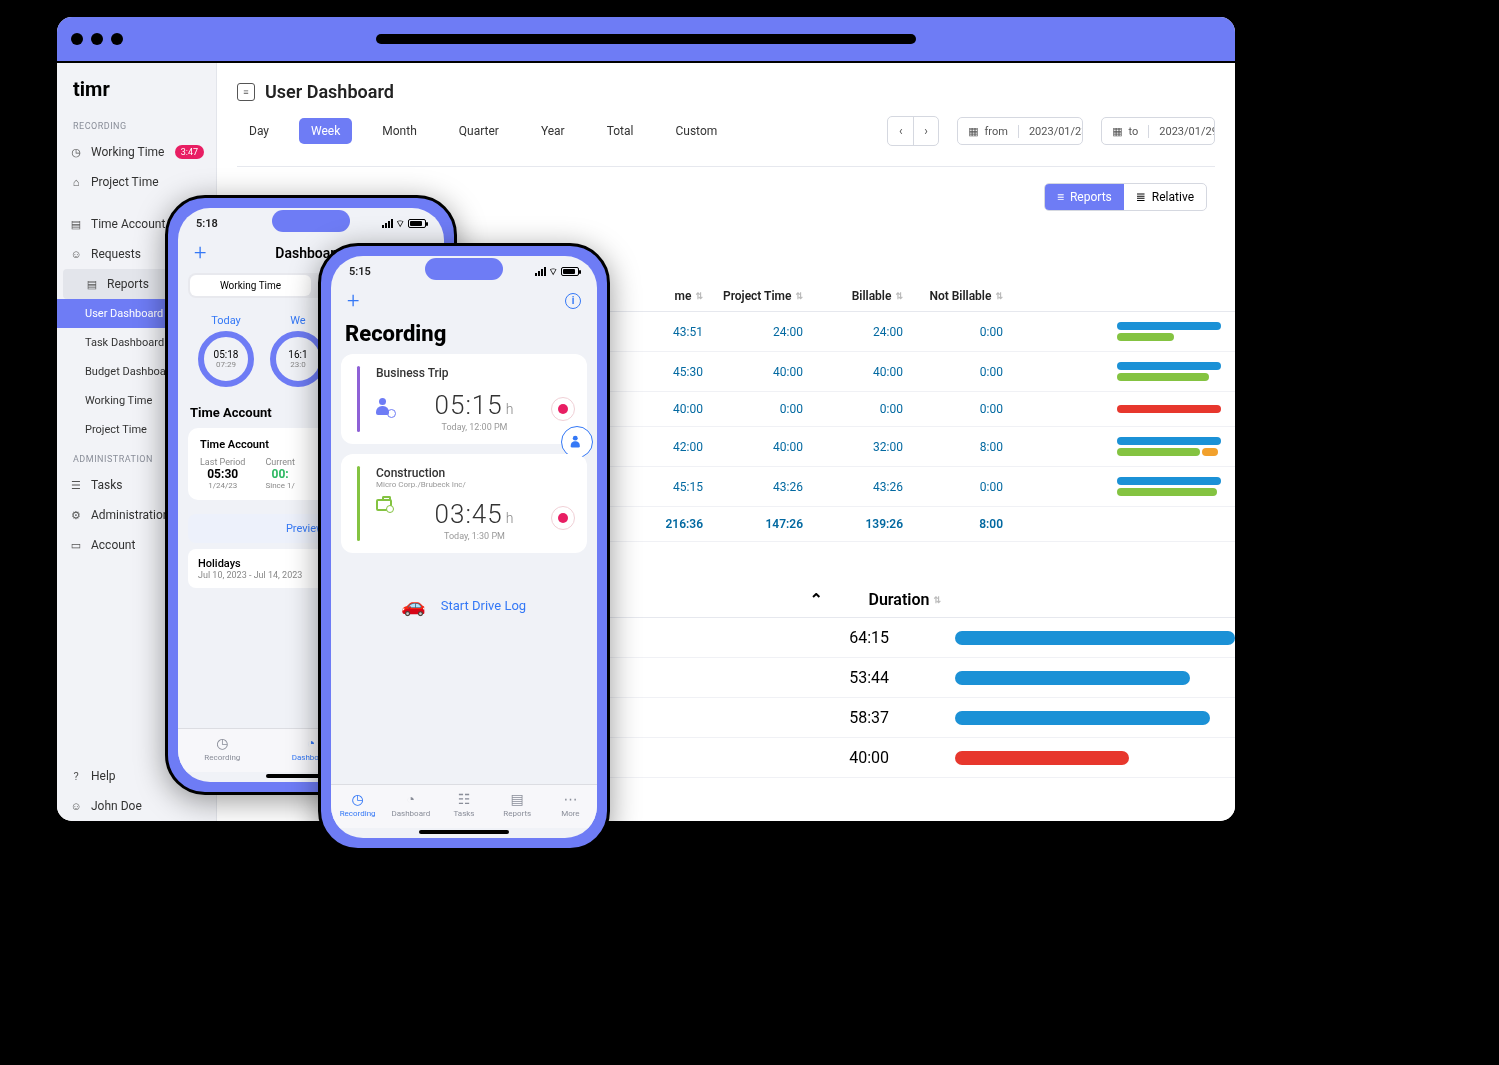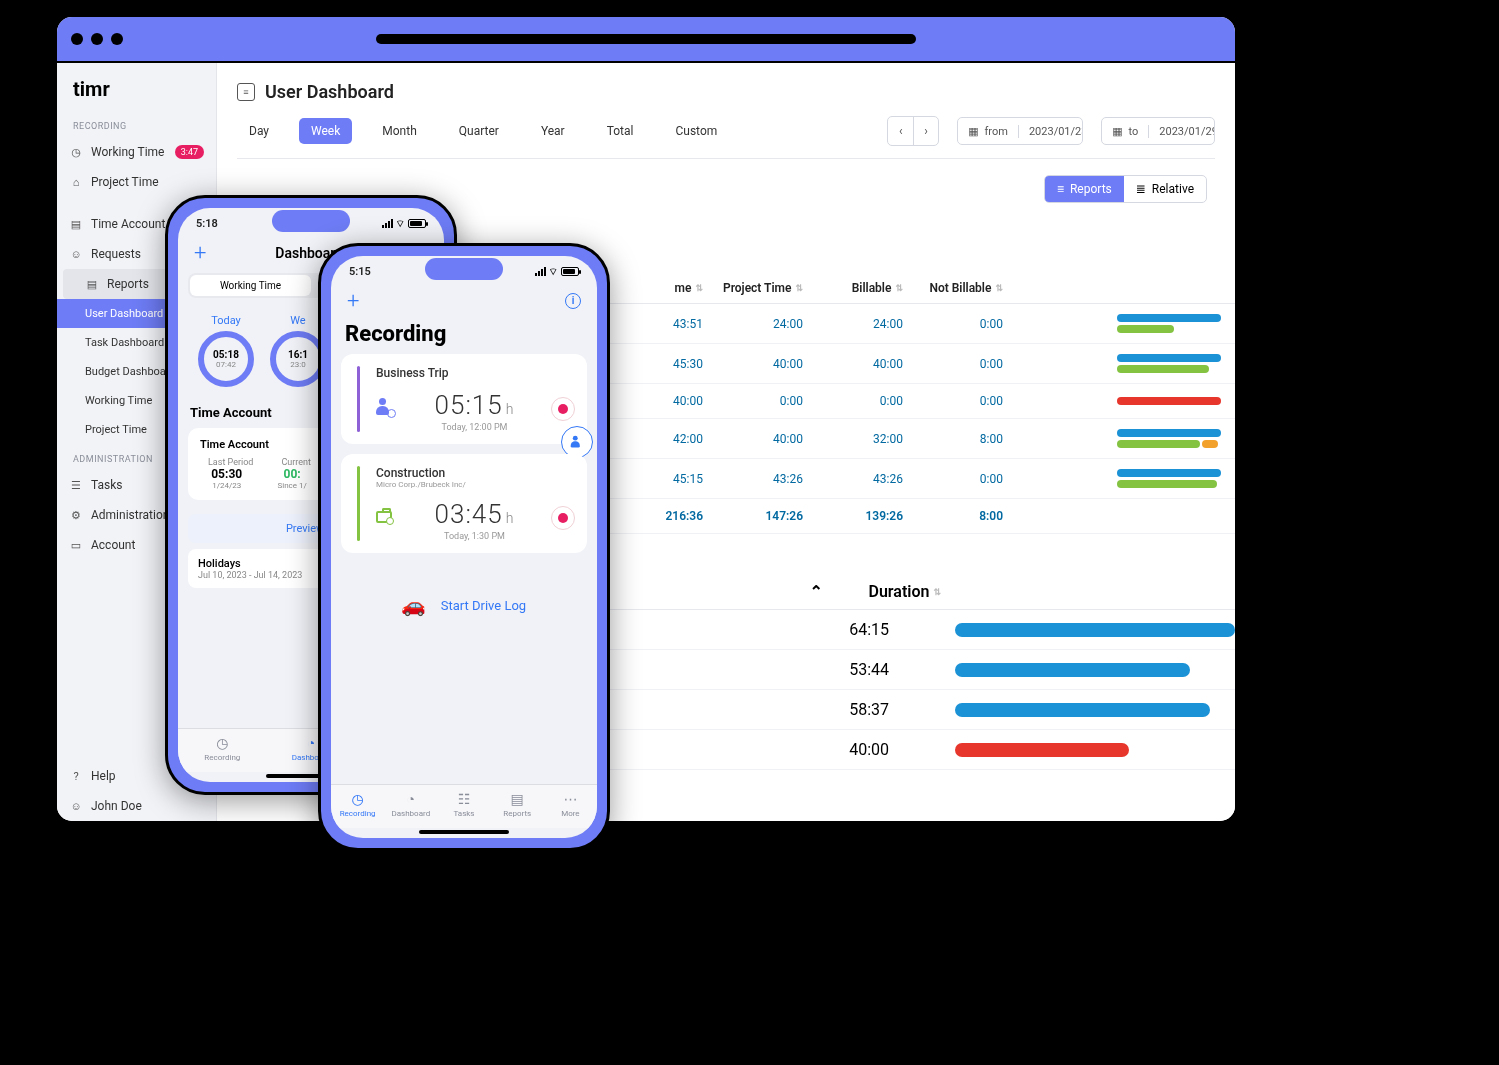--- a/index.html
+++ b/index.html
@@ -26,21 +26,21 @@
 .badge { background: #e81e63; color: #fff; font-size: 9px; padding: 2px 6px; border-radius: 8px; margin-left: auto; }
 .side-footer { margin-top: auto; }
 
 
 .main { flex: 1; background: #fff; overflow: auto; }
 .page-header { padding: 18px 20px 10px; }
 .page-title-row { display: flex; align-items: center; gap: 10px; margin-bottom: 14px; }
 .page-title-row .ico { width: 18px; height: 18px; border: 1.5px solid #555; border-radius: 3px; display:flex; align-items:center; justify-content:center; font-size:9px; color:#555; }
 .page-title { font-size: 18px; font-weight: 600; color: #222; }
 
-.toolbar { display: flex; align-items: center; gap: 18px; font-size: 12px; color: #333; border-bottom: 1px solid #e6e8ee; padding-bottom: 12px; }
+.toolbar { display: flex; align-items: center; gap: 18px; font-size: 12px; color: #333; border-bottom: 1px solid #e6e8ee; padding-bottom: 20px; }
 .range-tabs { display: flex; align-items: center; gap: 18px; }
 .range-tab { padding: 6px 12px; border-radius: 5px; cursor: pointer; }
 .range-tab.active { background: #6e7cf5; color: #fff; }
 .nav-arrows { display: flex; border: 1px solid #d5d8e0; border-radius: 5px; overflow: hidden; margin-left: 140px; }
 .nav-arrow { width: 28px; height: 28px; display:flex; align-items:center; justify-content:center; cursor:pointer; font-size: 12px; color:#555; }
 .nav-arrow+.nav-arrow { border-left: 1px solid #d5d8e0; }
 .date-block { display:flex; align-items:center; border:1px solid #d5d8e0; border-radius:5px; overflow:hidden; height:28px; }
 .date-part { padding: 0 10px; display:flex; align-items:center; gap:6px; font-size:11px; color:#555; }
 .date-part+.date-part { border-left:1px solid #d5d8e0; }
 
@@ -93,27 +93,27 @@
 .ph-info { width:16px; height:16px; border:1.5px solid #3478f6; border-radius:50%; color:#3478f6; font-size:10px; display:flex; align-items:center; justify-content:center; font-weight:700; }
 
 .ph-tabs { display:flex; background:#e8e9ee; border-radius:8px; margin: 6px 10px; padding:2px; font-size:10px; }
 .ph-tab { flex:1; text-align:center; padding:5px 0; border-radius:6px; cursor:pointer; }
 .ph-tab.active { background:#fff; }
 
 .ring-row { display:flex; gap:16px; padding: 10px 20px; }
 .ring-col { text-align:center; }
 .ring-label { color:#3478f6; font-size:11px; margin-bottom:4px; }
 .ring { width:56px; height:56px; border-radius:50%; border:6px solid #6e7cf5; display:flex; flex-direction:column; align-items:center; justify-content:center; font-size:10px; }
-.ring .t1 { font-weight:700; }
+.ring .t1 { font-weight:400; }
 .ring .t2 { color:#888; font-size:8px; }
 
 .card-section { background:#fff; margin: 0 10px 8px; border-radius:10px; padding:10px 12px; }
 .card-sub { font-size:11px; font-weight:600; margin-bottom:6px; }
 .acct-row { display:flex; gap:20px; font-size:9px; text-align:center; }
-.acct-col .label { color:#888;margin-left:8px; }
+.acct-col .label { color:#888; }
 .acct-col .val { font-weight:700; font-size:12px; }
 .acct-col .date { color:#888; font-size:8px; }
 .preview-link { color:#3478f6; font-size:11px; text-align:center; padding:8px; background:#edf1fb; margin: 6px 10px; border-radius:8px; }
 .req-section-title { font-size:13px; font-weight:700; padding: 8px 12px; }
 .req-card { background:#fff; margin:0 10px; border-radius:8px; padding:8px 10px; }
 .req-card .r1 { font-size:11px; font-weight:500; }
 .req-card .r2 { font-size:9px; color:#888; }
 
 .ph-tabbar { display:flex; border-top:1px solid #dcdde2; background:#f7f7fa; margin-top:auto; }
 .ph-tabitem { flex:1; text-align:center; padding: 6px 0 10px; font-size:8px; color:#8a8e99; }
@@ -452,21 +452,21 @@
     </div>
     <div class="ph-tabs">
       <div class="ph-tab active">Working Time</div>
       <div class="ph-tab">Project</div>
     </div>
     <div class="ring-row">
       <div class="ring-col">
         <div class="ring-label">Today</div>
         <div class="ring">
             <span class="t1">05:18</span>
-            <span class="t2">07:42</span>
+            <span class="t2">07:29</span>
           </div>
       </div>
       <div class="ring-col">
         <div class="ring-label">We</div>
         <div class="ring">
             <span class="t1">16:1</span>
             <span class="t2">23:0</span>
           </div>
       </div>
     </div>
@@ -545,21 +545,21 @@
             <div class="person-ico" style="transform:scale(.7)"></div>
           </div>
       </div>
     </div>
 
     <div class="rec-card">
       <div class="rec-stripe green"></div>
       <div class="rec-body">
         <div class="rec-name">Construction</div>
         <div class="rec-sub">Micro Corp./Brubeck Inc/</div>
-        <div style="display:flex;align-items:center;gap:10px;margin-top:6px">
+        <div style="display:flex;gap:10px;margin-top:6px">
           <div class="rec-icon" style="color:#84c341">
               <div class="brief-ico">
                 <div class="brief-clock"></div>
               </div>
             </div>
           <div style="flex:1">
             <div class="rec-time"><span>03:45</span><small>h</small></div>
             <div class="rec-when">Today, 1:30 PM</div>
           </div>
           <div class="rec-stop"></div>

